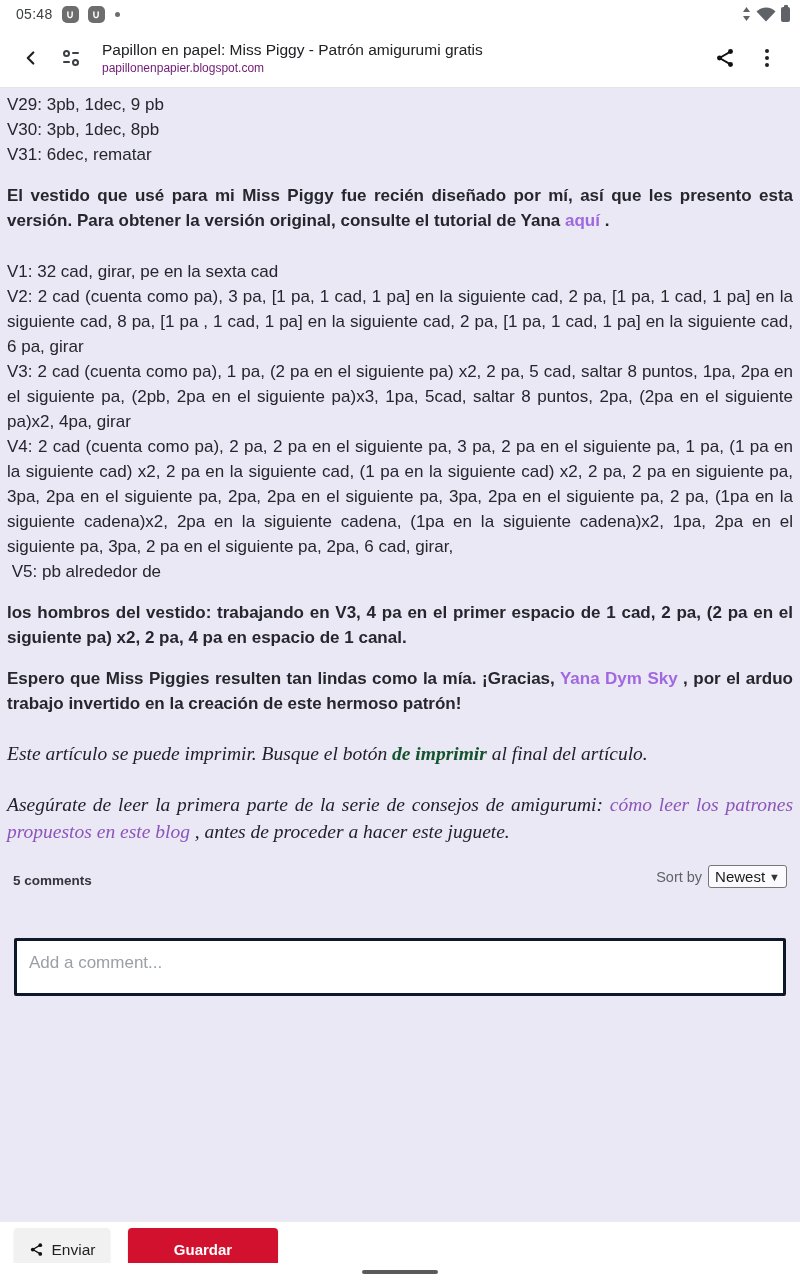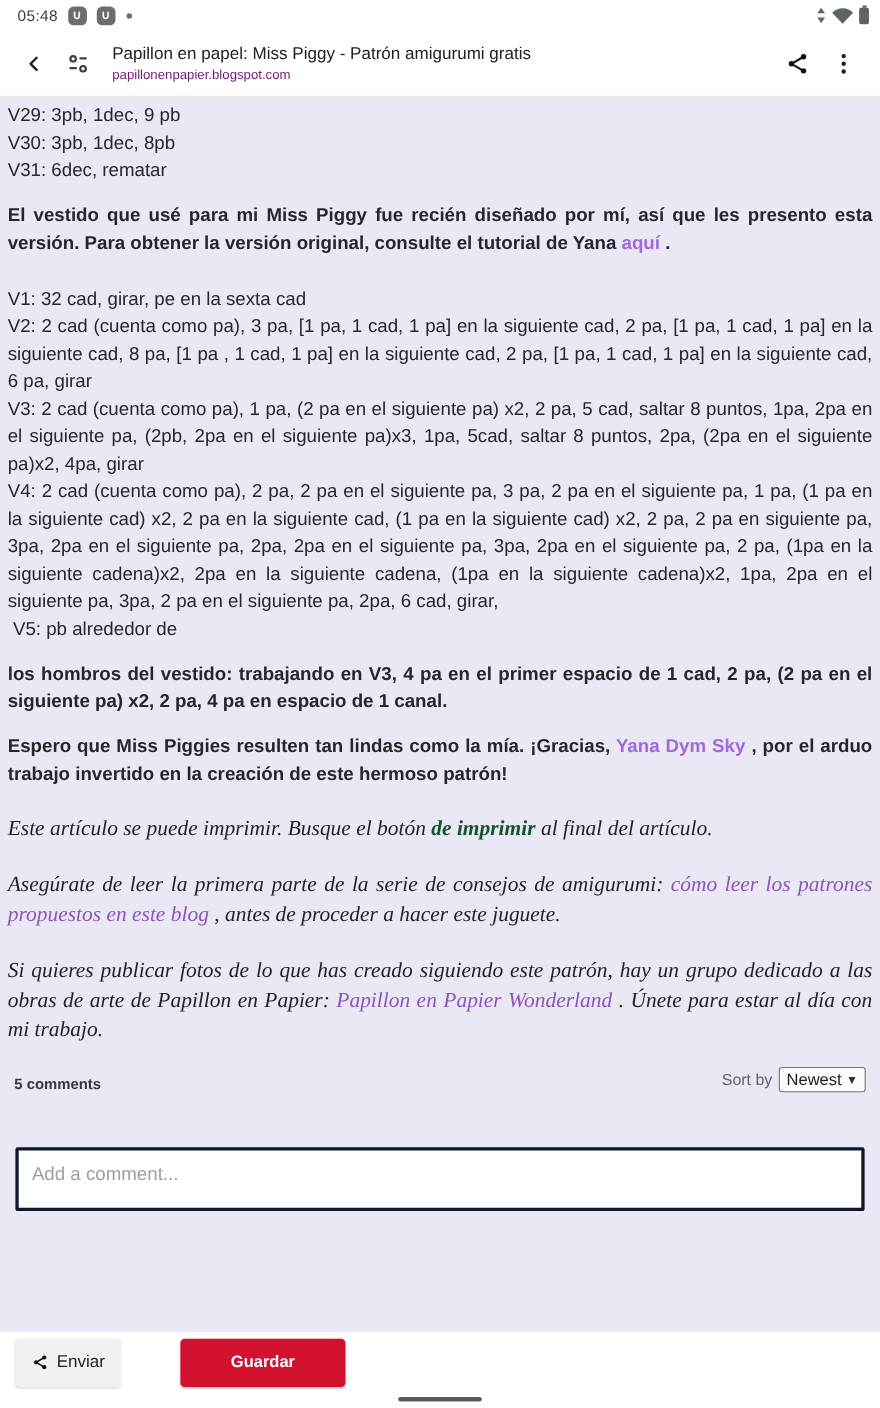--- a/index.html
+++ b/index.html
@@ -50,22 +50,22 @@
   .sort-label { font-size:14.5px; color:#5f6368; }
   .sort-select { display:inline-flex; align-items:center; gap:4px; border:1px solid #767676; border-radius:3px;
                  background:#fbfaff; padding:2px 6px; font-size:15px; color:#1a1a1a; cursor:pointer; }
   .sort-chevron { font-size:11px; color:#333; }
   .comment-card { margin:50px 14px 0 14px; background:#ffffff; border:3px solid #0f172a; border-radius:2px; height:58px; }
   .comment-input { width:100%; height:100%; border:none; outline:none; background:transparent; resize:none;
                    font-family:"Liberation Sans", sans-serif; font-size:17px; color:#26262d; padding:12px 12px; }
   .comment-input::placeholder { color:#9aa0a6; }
 
   
-  .bottom-bar { position:absolute; left:0; right:0; bottom:13px; height:57px; background:#ffffff;
-                border-top:1px solid #ececec; border-bottom:1px solid #dcdcdc; display:flex; align-items:center; padding:0 14px;gap:36px; }
+  .bottom-bar { position:absolute; left:0; right:0; bottom:2px; height:57px; background:#ffffff;
+                border-top:1px solid #ececec; border-bottom:1px solid #dcdcdc; display:flex; align-items:center; padding:0 14px; }
   .send-btn { display:inline-flex; align-items:center; justify-content:center; gap:8px; width:96px; height:44px;
               background:#f1f1f1; border:none; border-radius:4px; box-shadow:0 1px 2px rgba(0,0,0,.12);
               font-family:"Liberation Sans", sans-serif; font-size:15.5px; color:#1f1f1f; cursor:pointer; }
   .save-btn { margin-left:18px; width:150px; height:44px; background:#d2112f; border:none; border-radius:4px;
               box-shadow:0 1px 2px rgba(0,0,0,.2); font-family:"Liberation Sans", sans-serif;
               font-size:15px; font-weight:bold; color:#ffffff; cursor:pointer; }
 
   
   .nav-area { position:absolute; left:0; right:0; bottom:0; height:17px; background:#ffffff; display:flex; justify-content:center; }
   .gesture-bar { width:76px; height:4px; border-radius:2px; background:#5a5a5a; margin-top:7px; cursor:pointer; }
@@ -148,21 +148,20 @@
     </div>
 
     <p class="para">los hombros del vestido: trabajando en V3, 4 pa en el primer espacio de 1 cad, 2 pa, (2 pa en el siguiente pa) x2, 2 pa, 4 pa en espacio de 1 canal.</p>
 
     <p class="para"><span>Espero que Miss Piggies resulten tan lindas como la mía. ¡Gracias, </span><span class="link-light">Yana Dym Sky</span><span> , por el arduo trabajo invertido en la creación de este hermoso patrón!</span></p>
 
     <p class="serif-para"><span>Este artículo se puede imprimir. Busque el  botón </span><span class="green-bold">de imprimir</span><span>  al final del artículo.</span></p>
 
     <p class="serif-para"><span>Asegúrate de leer la primera parte de la serie de consejos de amigurumi:  </span><span class="serif-link">cómo leer los patrones propuestos en este blog</span><span> , antes de proceder a hacer este juguete.</span></p>
 
-    <p class="serif-para"><span>Si quieres publicar fotos de lo que has creado siguiendo este patrón, hay un grupo dedicado a las obras de arte de Papillon en Papier:  </span><span class="serif-link">Papillon en Papier Wonderland</span><span> . Únete para estar al día con mi trabajo.</span></p>
   </div>
 
   <div class="comments-header">
     <span class="comments-count">5 comments</span>
     <span class="sort-wrap">
       <span class="sort-label">Sort by</span>
       <span class="sort-select">
         <span>Newest</span>
         <span class="sort-chevron">▼</span>
       </span>

